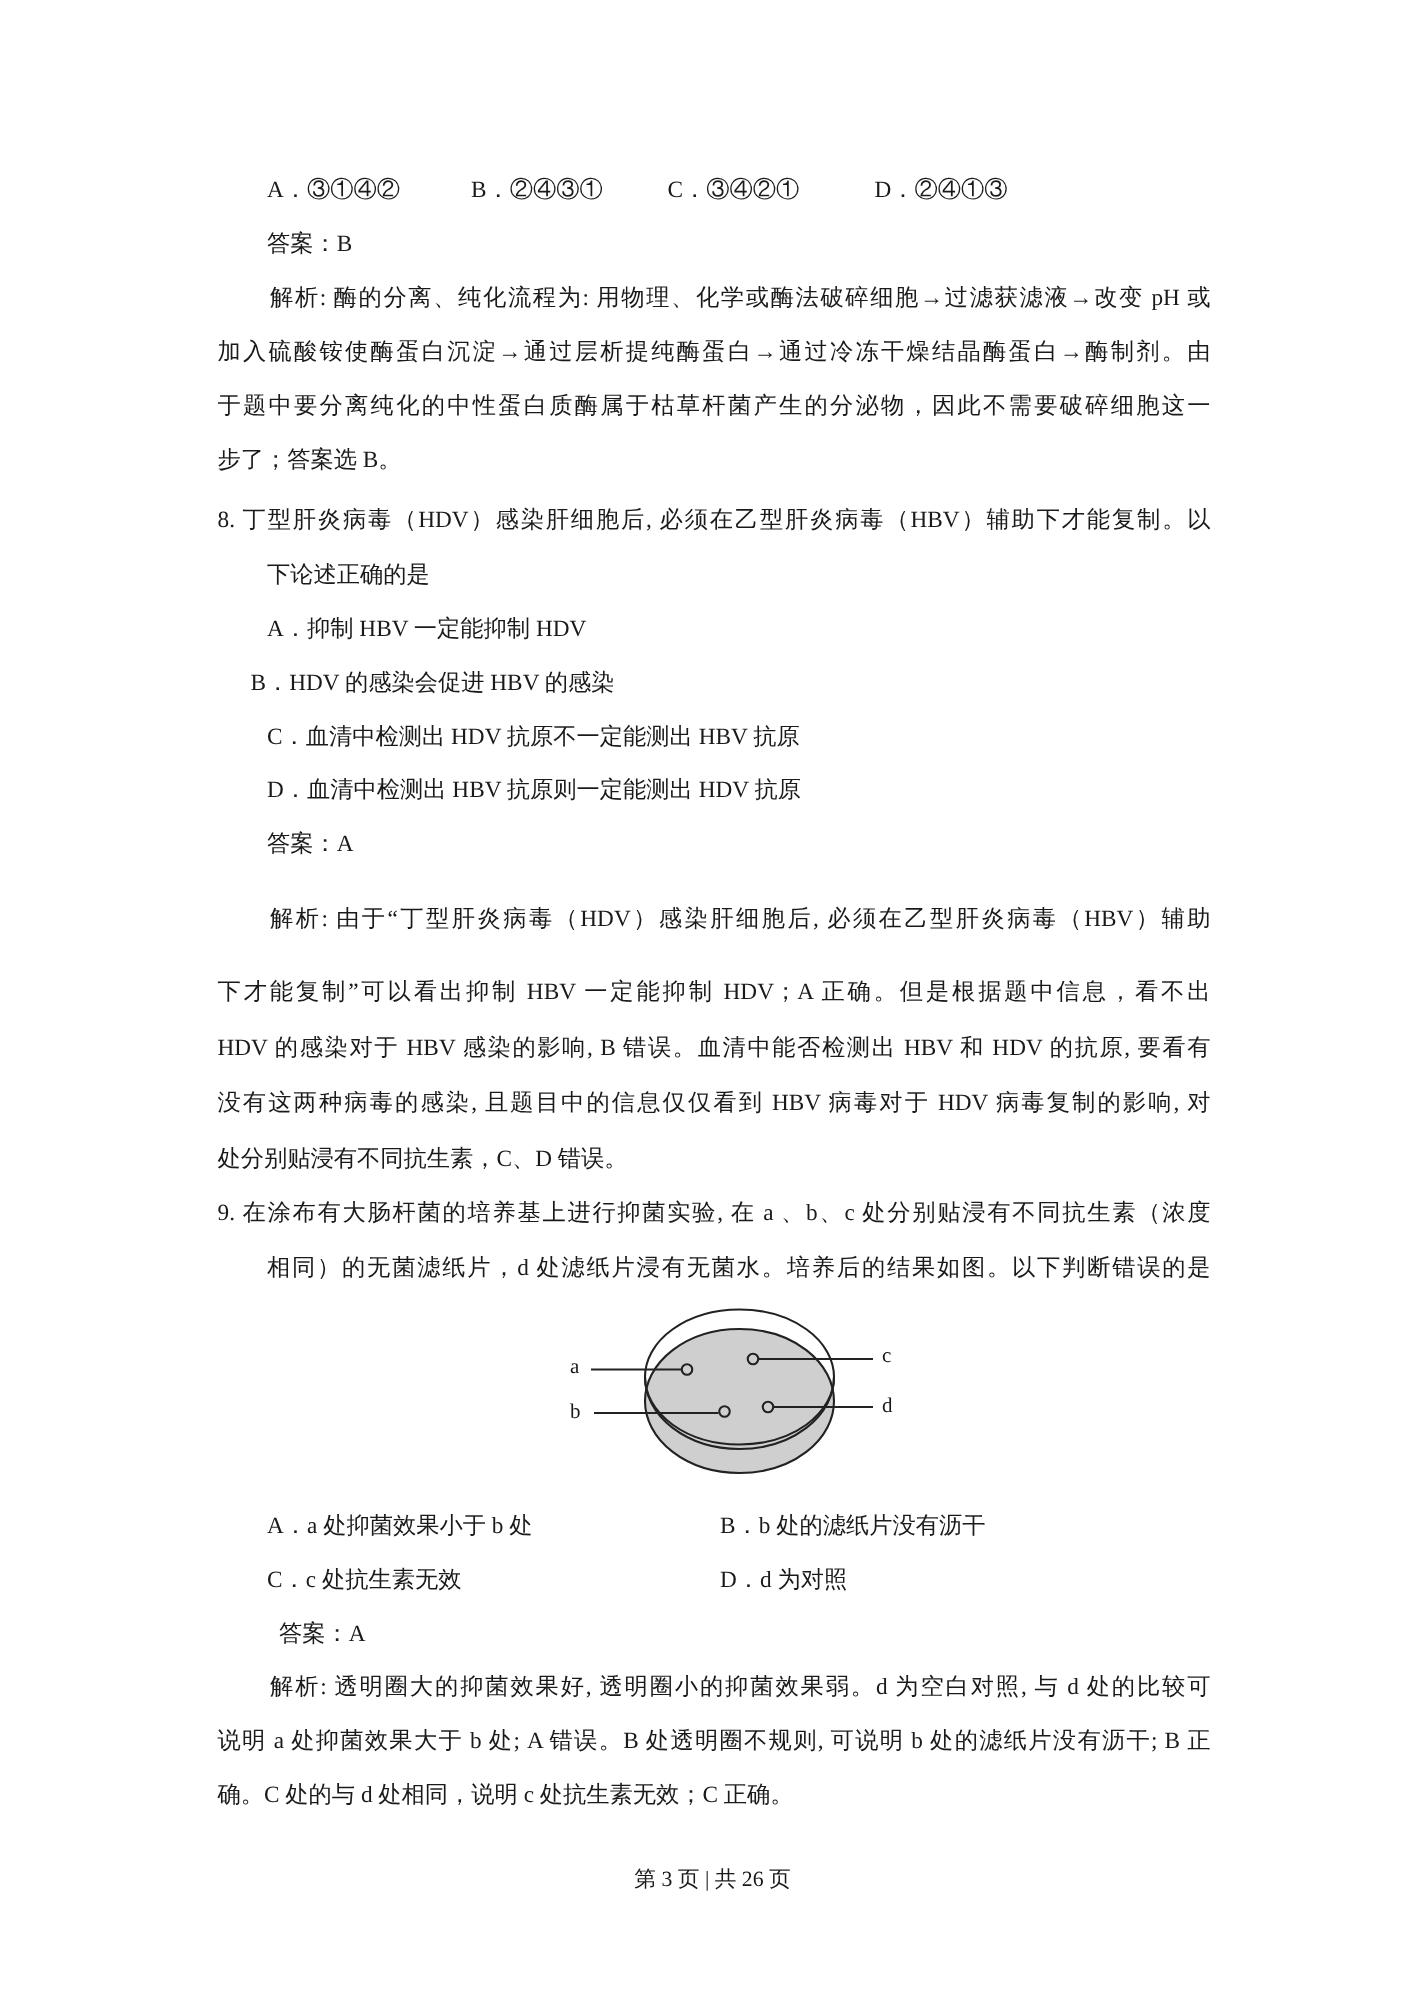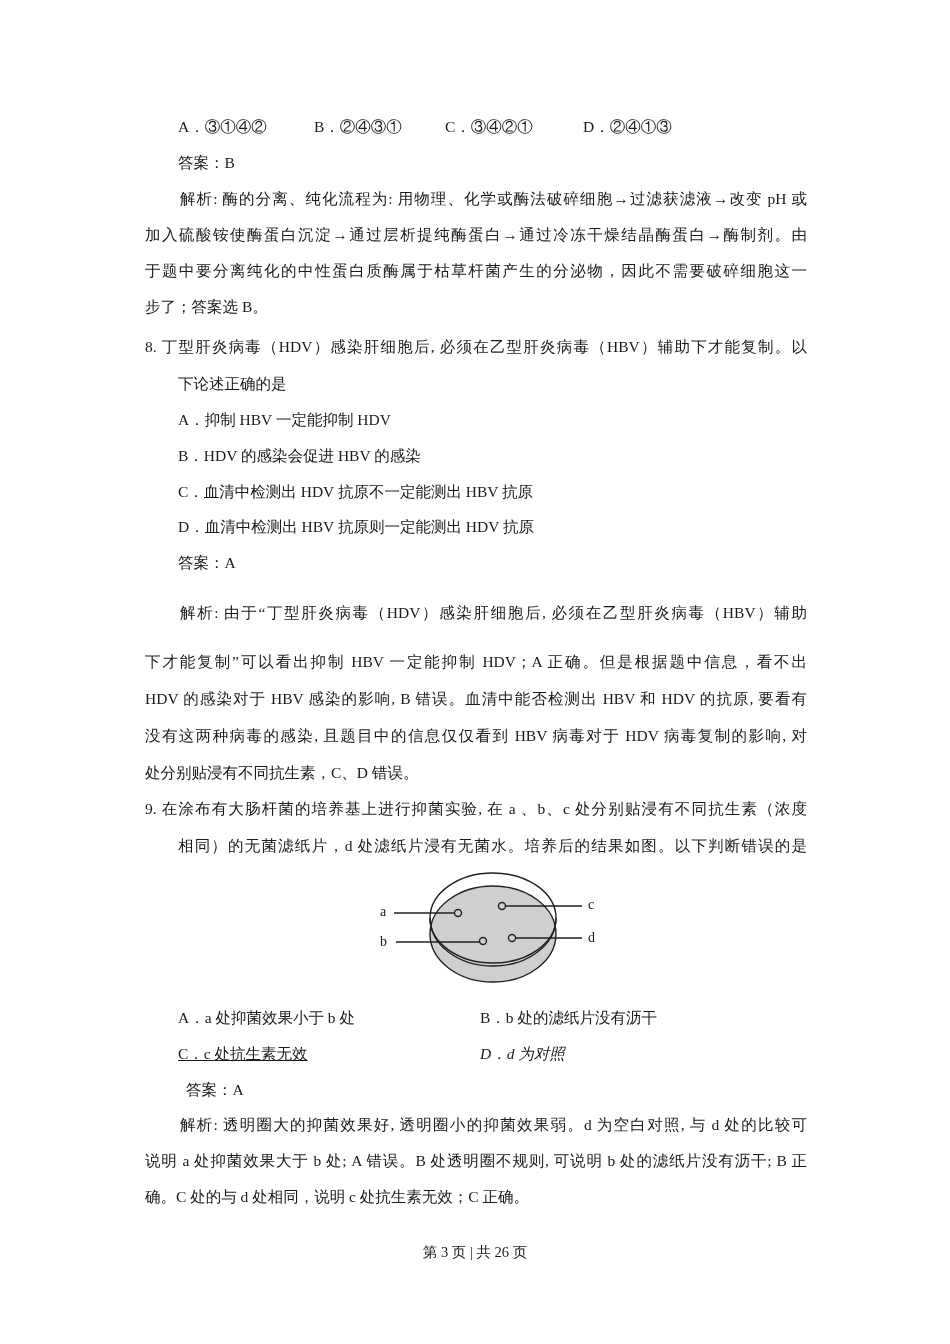--- a/index.html
+++ b/index.html
@@ -23,21 +23,21 @@
 </div>
 <div class="line" style="top:153px;left:178px;">答案：B</div>
 <div class="line full" style="top:189px;left:180px;width:627px;">解析: 酶的分离、纯化流程为: 用物理、化学或酶法破碎细胞→过滤获滤液→改变 pH 或</div>
 <div class="line full" style="top:225px;">加入硫酸铵使酶蛋白沉淀→通过层析提纯酶蛋白→通过冷冻干燥结晶酶蛋白→酶制剂。由</div>
 <div class="line full" style="top:261px;">于题中要分离纯化的中性蛋白质酶属于枯草杆菌产生的分泌物，因此不需要破碎细胞这一</div>
 <div class="line full last" style="top:297px;">步了；答案选 B。</div>
 
 <div class="line full" style="top:337px;">8. 丁型肝炎病毒（HDV）感染肝细胞后, 必须在乙型肝炎病毒（HBV）辅助下才能复制。以</div>
 <div class="line" style="top:374px;left:178px;">下论述正确的是</div>
 <div class="line" style="top:410px;left:178px;">A．抑制 HBV 一定能抑制 HDV</div>
-<div class="line" style="top:446px;left:178px;text-align:center;">B．HDV 的感染会促进 HBV 的感染</div>
+<div class="line" style="top:446px;left:167px;text-align:center;">B．HDV 的感染会促进 HBV 的感染</div>
 <div class="line" style="top:482px;left:178px;">C．血清中检测出 HDV 抗原不一定能测出 HBV 抗原</div>
 <div class="line" style="top:517px;left:178px;">D．血清中检测出 HBV 抗原则一定能测出 HDV 抗原</div>
 <div class="line" style="top:553px;left:178px;">答案：A</div>
 <div class="line full" style="top:603px;left:180px;width:627px;">解析: 由于“丁型肝炎病毒（HDV）感染肝细胞后, 必须在乙型肝炎病毒（HBV）辅助</div>
 <div class="line full" style="top:652px;">下才能复制”可以看出抑制 HBV 一定能抑制 HDV；A 正确。但是根据题中信息，看不出</div>
 <div class="line full" style="top:689px;">HDV 的感染对于 HBV 感染的影响, B 错误。血清中能否检测出 HBV 和 HDV 的抗原, 要看有</div>
 <div class="line full" style="top:726px;">没有这两种病毒的感染, 且题目中的信息仅仅看到 HBV 病毒对于 HDV 病毒复制的影响, 对</div>
 <div class="line full last" style="top:763px;">处分别贴浸有不同抗生素，C、D 错误。</div>
 
 <div class="line full" style="top:799px;">9. 在涂布有大肠杆菌的培养基上进行抑菌实验, 在 a 、b、c 处分别贴浸有不同抗生素（浓度</div>
@@ -58,20 +58,20 @@
     <circle cx="142" cy="72" r="3.5" fill="#cfcfcf" stroke="#222" stroke-width="1.4"></circle>
   </svg>
   <span style="position:absolute;left:10px;top:38px;font-size:14px;">a</span>
   <span style="position:absolute;left:10px;top:68px;font-size:14px;">b</span>
   <span style="position:absolute;left:218px;top:31px;font-size:14px;">c</span>
   <span style="position:absolute;left:218px;top:64px;font-size:14px;">d</span>
 </div>
 
 <div class="line" style="top:1008px;left:178px;text-align:center;">A．a 处抑菌效果小于 b 处</div>
 <div class="line" style="top:1008px;left:480px;">B．b 处的滤纸片没有沥干</div>
-<div class="line" style="top:1044px;left:178px;text-decoration:underline;">C．c 处抗生素无效</div>
-<div class="line" style="top:1044px;left:480px;font-style:italic;">D．d 为对照</div>
+<div class="line" style="top:1044px;left:178px;">C．c 处抗生素无效</div>
+<div class="line" style="top:1044px;left:480px;">D．d 为对照</div>
 <div class="line" style="top:1080px;left:186px;">答案：A</div>
 <div class="line full" style="top:1115px;left:180px;width:627px;">解析: 透明圈大的抑菌效果好, 透明圈小的抑菌效果弱。d 为空白对照, 与 d 处的比较可</div>
 <div class="line full" style="top:1151px;">说明 a 处抑菌效果大于 b 处; A 错误。B 处透明圈不规则, 可说明 b 处的滤纸片没有沥干; B 正</div>
 <div class="line full last" style="top:1187px;">确。C 处的与 d 处相同，说明 c 处抗生素无效；C 正确。</div>
 
 <div class="footer">第 3 页 | 共 26 页</div>
 
 </body></html>

